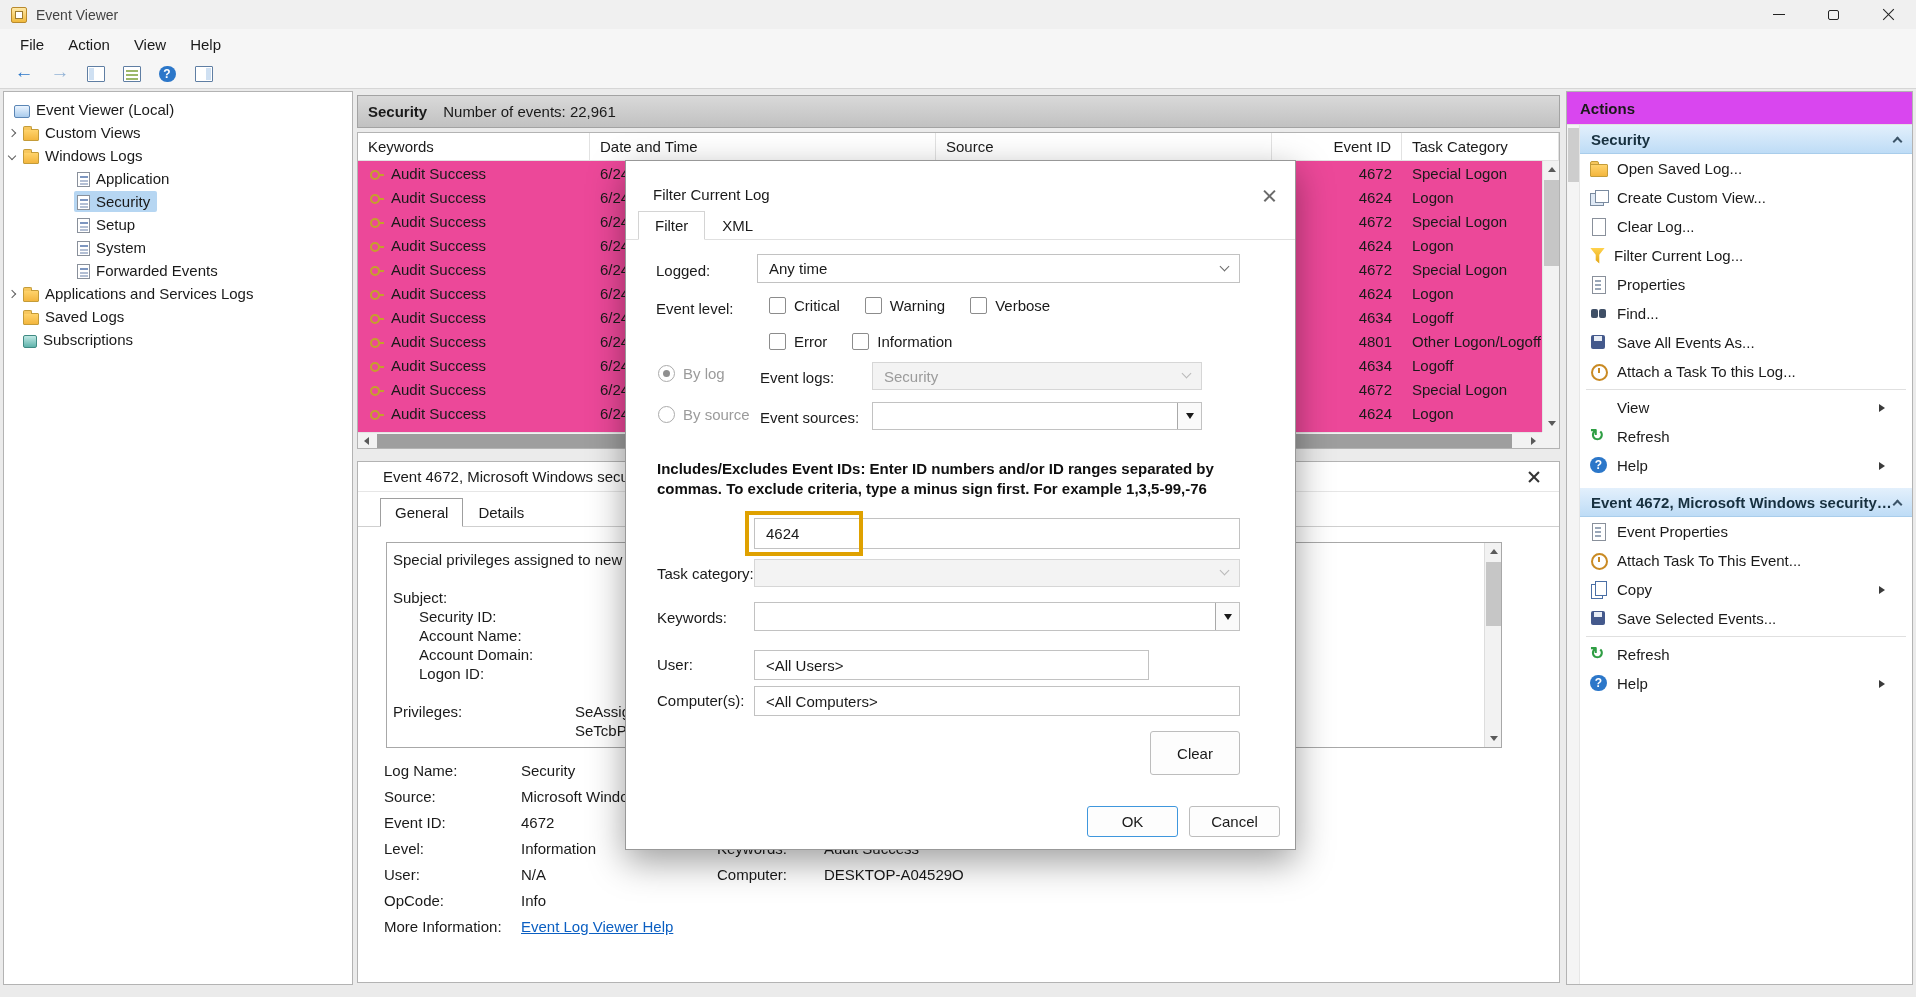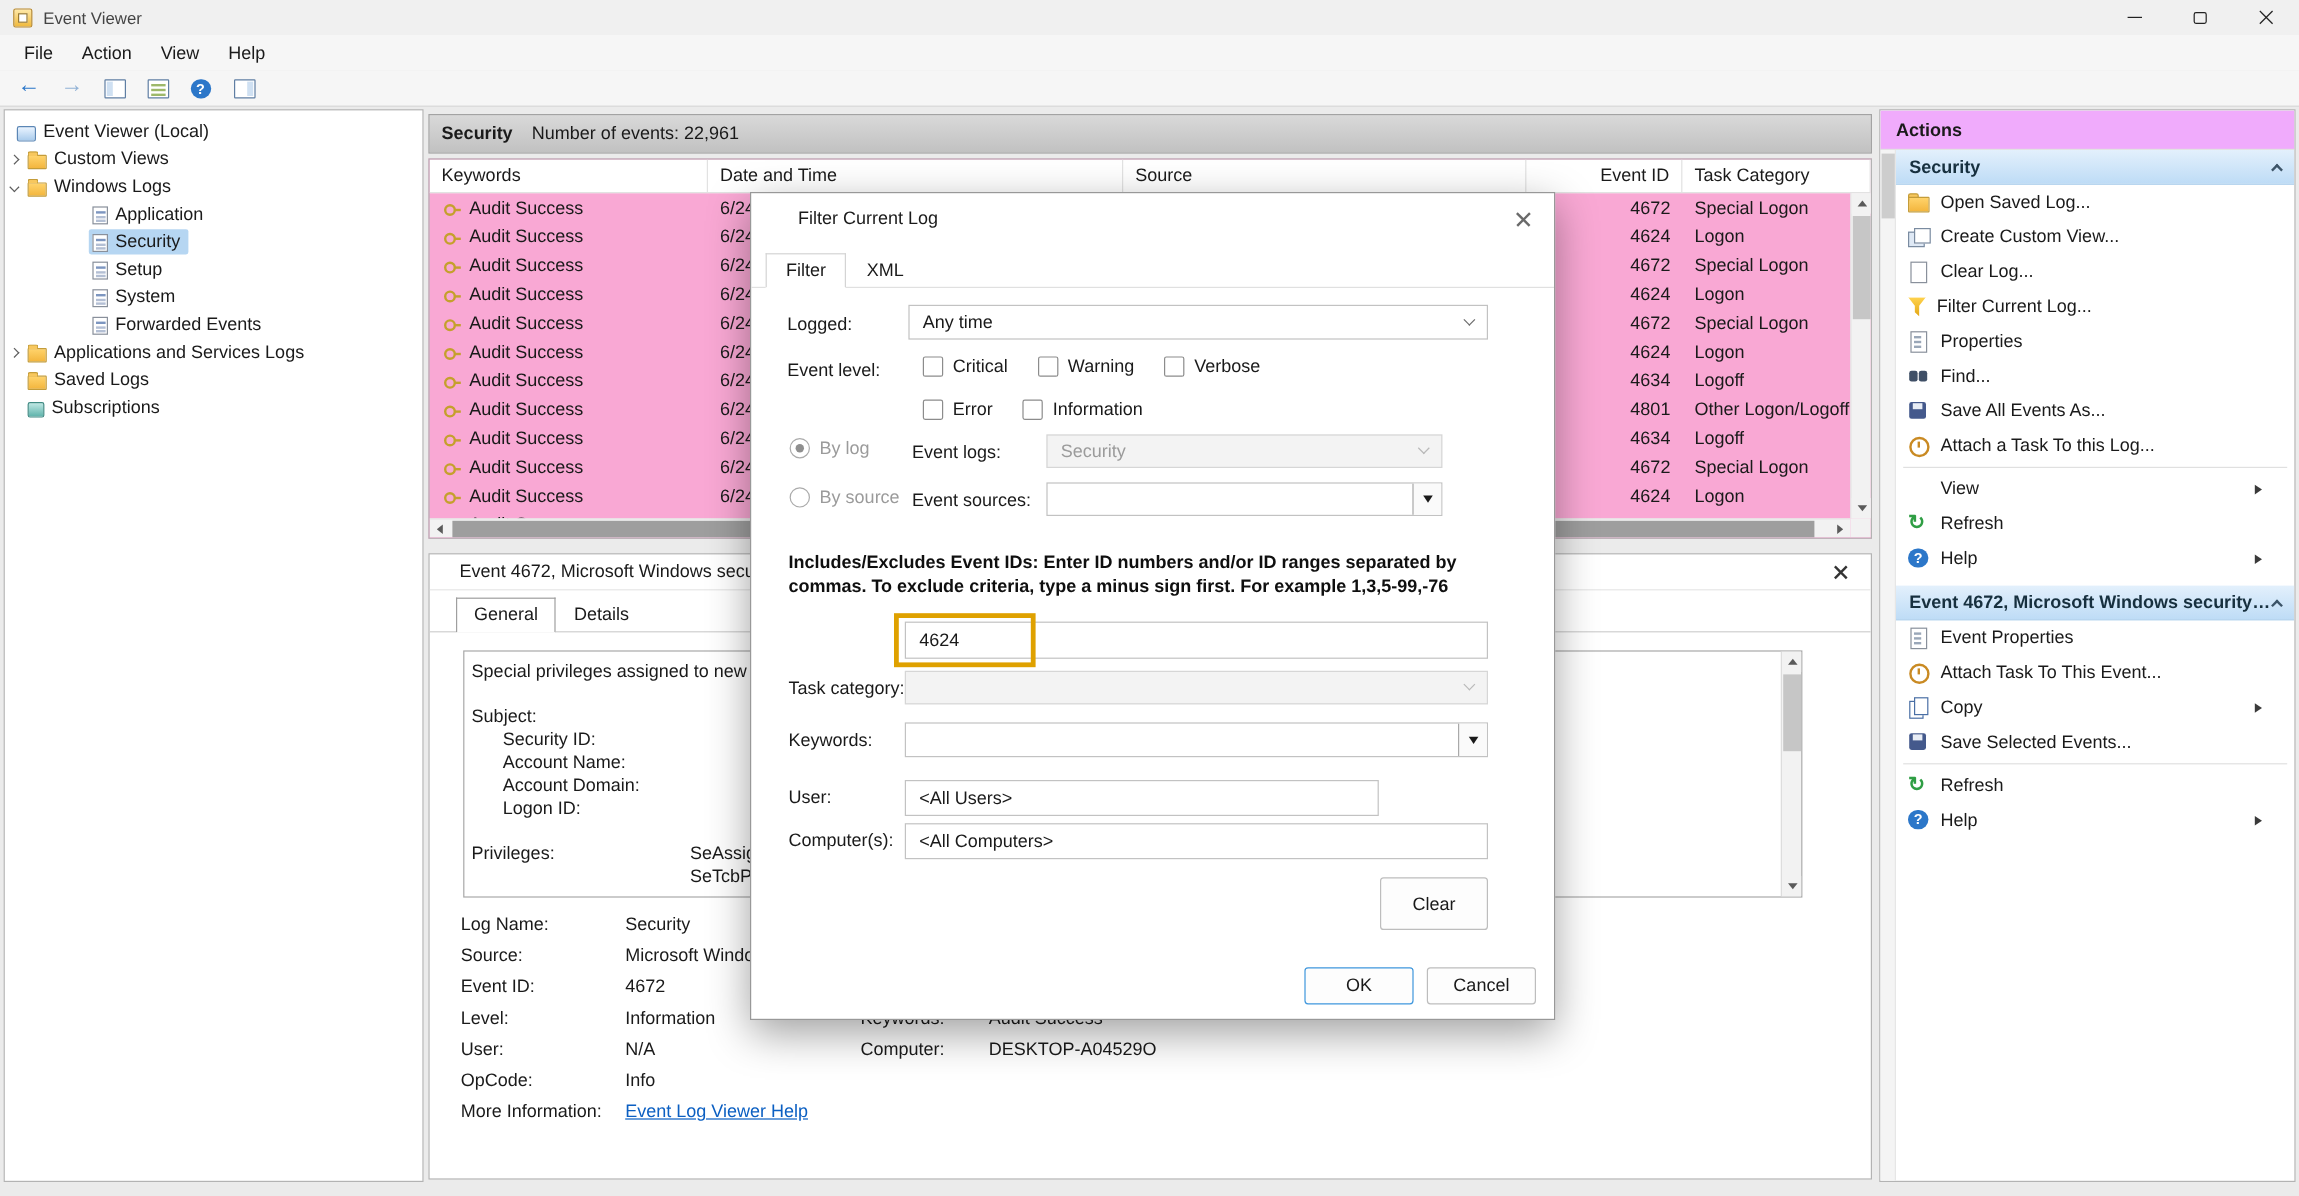--- a/index.html
+++ b/index.html
@@ -58,21 +58,21 @@
 .n-log{width:13px;height:15px;background:#fff;border:1px solid #89909b}
 .n-log::before{content:"";position:absolute;left:2px;top:3px;width:8px;height:2px;background:#7d96c0;box-shadow:0 4px 0 #b3bfd4,0 7px 0 #b3bfd4}
 .n-subscription{width:14px;height:13px;background:linear-gradient(#bfe8e4,#5fb3ab);border:1px solid #3f8a83;border-radius:2px}
 
 
 .list-header{position:absolute;left:0;top:4px;width:100%;height:33px;background:linear-gradient(#d9d9d9,#c1c1c1);border:1px solid #a3a3a3;display:flex;align-items:center}
 .lh-title{font-weight:bold;margin-left:10px}
 .lh-sub{margin-left:16px}
 
 
-.event-table{position:absolute;left:0;top:41px;width:1203px;height:317px;background:#f9a8d4;border:1px solid #b3b3b3;overflow:hidden}
+.event-table{position:absolute;left:0;top:41px;width:1203px;height:317px;background:#ec4899;border:1px solid #b3b3b3;overflow:hidden}
 .thead{display:grid;grid-template-columns:232px 346px 336px 130px 1fr;height:28px;border-bottom:1px solid #e2e2e2;background:#fff}
 .th{padding:5px 10px 0 10px;border-right:1px solid #e2e2e2;white-space:nowrap;overflow:hidden}
 .th.th3{text-align:right}
 .tbody{height:271px;overflow:hidden}
 .tr{display:grid;grid-template-columns:232px 346px 336px 130px 1fr;height:24px;align-items:center}
 .td{padding:0 10px;white-space:nowrap;overflow:hidden}
 .td0{display:flex;align-items:center;padding-left:11px}
 .td3{text-align:right}
 .key-icon{width:15px;height:15px;position:relative;margin-right:7px;flex:none}
 .key-icon::before{content:"";position:absolute;left:1px;top:4px;width:6px;height:6px;border:2px solid #c5a02c;border-radius:50%}
@@ -110,21 +110,21 @@
 .dp-sb{position:absolute;right:0;top:0;width:17px;height:204px;background:#f2f2f2;border-left:1px solid #ddd}
 .dp-sb .sb-thumb-v{top:19px;height:64px}
 .dp-fields-left{position:absolute;left:26px;top:300px}
 .dp-fields-right{position:absolute;left:359px;top:378px}
 .dfield{height:26px;display:flex;white-space:nowrap}
 .dlabel{width:137px;flex:none}
 .dp-fields-right .dlabel{width:107px}
 .dvalue.link{color:#0b5fc2;text-decoration:underline}
 
 
-.actions-title{height:33px;display:flex;align-items:center;padding-left:13px;font-weight:bold;background:#f0abfc;border-bottom:1px solid #e2e2e2}
+.actions-title{height:33px;display:flex;align-items:center;padding-left:13px;font-weight:bold;background:#d946ef;border-bottom:1px solid #e2e2e2}
 .actions-sb{position:absolute;left:0;top:33px;bottom:0;width:13px;background:#f4f4f4;border-right:1px solid #e6e6e6}
 .actions-sb-thumb{position:absolute;left:1px;top:3px;width:11px;height:54px;background:#cdcdcd}
 .actions-body{position:absolute;left:13px;top:33px;right:0;bottom:0;overflow:hidden}
 .action-header{height:29px;background:linear-gradient(#e3f0fc,#bedcf6);display:flex;align-items:center;padding:0 11px;font-weight:bold;color:#17303f;border-bottom:1px solid #a9cdeb}
 .action-header.second{margin-top:8px}
 .ah-label{flex:1;white-space:nowrap;overflow:hidden;text-overflow:ellipsis}
 .chev-up{width:7px;height:7px;border-left:2px solid #3c5468;border-top:2px solid #3c5468;transform:rotate(45deg);margin-top:4px;flex:none}
 .action-item{height:29px;display:flex;align-items:center;padding:0 27px 0 10px}
 .ai-label{flex:1;white-space:nowrap;overflow:hidden}
 .submenu-arrow{width:0;height:0;border-left:6px solid #3a3a3a;border-top:4px solid transparent;border-bottom:4px solid transparent;flex:none}
@@ -147,21 +147,21 @@
 .a-task::before{content:"";position:absolute;left:1px;top:1px;width:13px;height:13px;border:2px solid #c98a23;border-radius:50%}
 .a-task::after{content:"";position:absolute;left:8px;top:5px;width:2px;height:5px;background:#c98a23}
 .a-refresh::before{content:"\21BB";position:absolute;left:0;top:-3px;font-size:17px;font-weight:bold;color:#2f9e44}
 .a-help::before{content:"?";display:flex;width:17px;height:16px;border-radius:8px;background:#2c77c9;color:#fff;font-weight:bold;font-size:12px;align-items:center;justify-content:center}
 .a-copy::before{content:"";position:absolute;left:1px;top:3px;width:10px;height:13px;background:#fff;border:1px solid #4a6fa5}
 .a-copy::after{content:"";position:absolute;left:5px;top:0;width:10px;height:13px;background:#fff;border:1px solid #4a6fa5}
 .a-view{}
 
 
 .dialog{position:absolute;left:625px;top:160px;width:671px;height:690px;background:#fff;border:1px solid #989898;box-shadow:0 12px 34px rgba(0,0,0,.38);z-index:100}
-.dlg-titlebar{position:absolute;left:16px;top:0;right:0;height:42px;display:flex;align-items:center}
+.dlg-titlebar{position:absolute;left:4px;top:0;right:0;height:42px;display:flex;align-items:flex-end}
 .dlg-title{margin-left:23px;color:#1a1a1a}
 .dlg-close{position:relative;margin-left:auto;margin-right:18px;width:15px;height:15px}
 .dlg-close::before,.dlg-close::after{content:"";position:absolute;left:0;top:7px;width:15px;height:1.6px;background:#6a6a6a}
 .dlg-close::before{transform:rotate(45deg)}.dlg-close::after{transform:rotate(-45deg)}
 .dlg-tabs{position:absolute;left:12px;top:50px;display:flex}
 .dlg-tab{height:29px;padding:5px 16px;background:#fff;border:1px solid transparent;position:relative}
 .dlg-tab.active{border-color:#d4d4d4;border-bottom-color:#fff;z-index:2}
 .tabline{position:absolute;left:0;right:0;top:78px;height:1px;background:#e0e0e0}
 .dlg-label{position:absolute;white-space:nowrap}
 .combo{position:absolute;border:1px solid #c2c2c2;background:#fff;display:flex;align-items:center;padding-left:11px}

